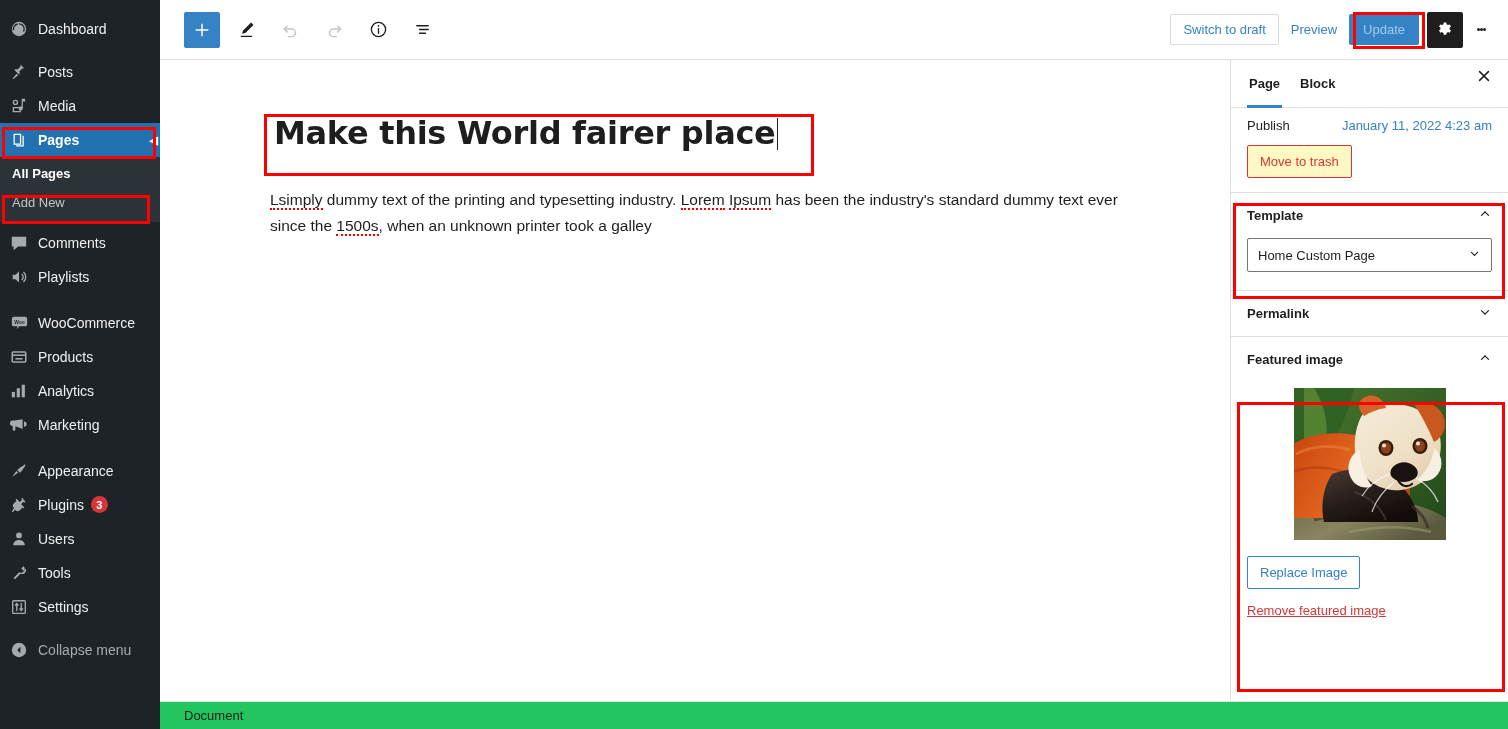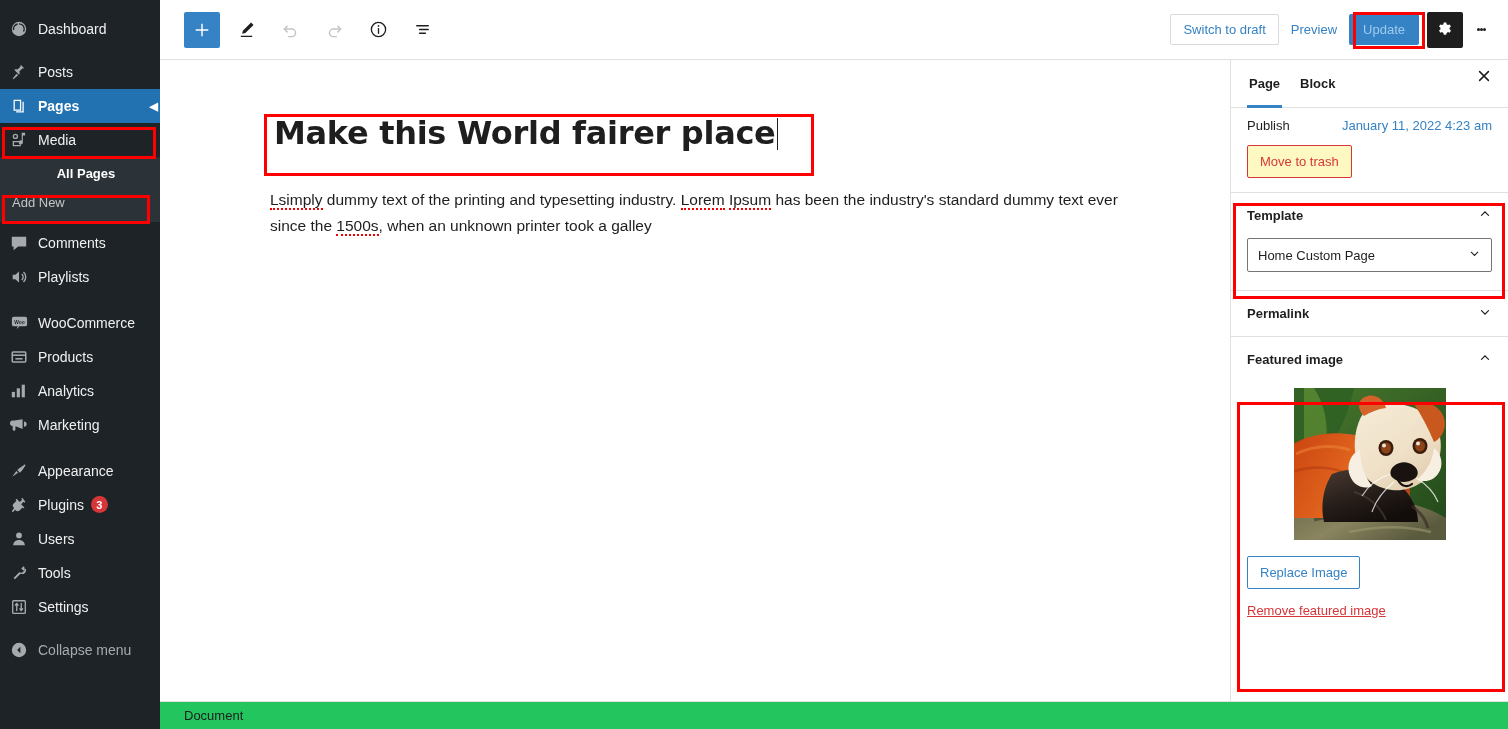--- a/index.html
+++ b/index.html
@@ -38,21 +38,21 @@
   .menu-item.current .arrow {
     position: absolute; right: 2px; top: 50%;
     transform: translateY(-50%); color: #fff; font-size: 11px;
   }
 
   .submenu { background: #2c3338; padding: 3px 0 4px 0; }
   .submenu-item {
     padding: 4px 0 4px 12px; font-size: 13px; color: #c3c4c7;
     line-height: 1.6; cursor: pointer; position: relative;
   }
-  .submenu-item.current { color: #fff; font-weight: 600; text-align: center; }
+  .submenu-item.current { color: #fff; font-weight: 600; }
 
   .badge-count {
     display: inline-flex; align-items: center; justify-content: center;
     min-width: 17px; height: 17px; border-radius: 9px;
     background: #d63638; color: #fff; font-size: 11px;
     font-weight: 600; margin-left: 7px; padding: 0 5px;
   }
 
   
   .hl {
@@ -234,37 +234,37 @@
 
     <div class="menu-item">
       <span class="mi-icon">
         <svg width="18" height="18" viewBox="0 0 20 20" fill="currentColor">
             <path d="M12.2 2.2l-1 1 .6.6-3.5 3.5c-1-.4-2.1-.4-3 0l-.6.3 5.4 5.4.3-.6c.5-.9.5-2 0-3l3.5-3.5.6.6 1-1-3.3-3.3zM7.3 12L3 17.3l.7.7L9 13.7 7.3 12z"></path>
           </svg>
       </span>
       <span class="mi-label">Posts</span>
     </div>
 
+    <div class="menu-item">
+      <span class="mi-icon">
+        <svg width="18" height="18" viewBox="0 0 20 20" fill="currentColor">
+            <path d="M6 3a3 3 0 100 6 3 3 0 000-6zm0 1.5a1.5 1.5 0 110 3 1.5 1.5 0 010-3zM13 2v8.6a2.6 2.6 0 00-1-.2 2.3 2.3 0 102.3 2.3V5h2.5V2H13zM3 11v6h9v-6H3zm1.5 1.5h6v3h-6v-3z"></path>
+          </svg>
+      </span>
+      <span class="mi-label">Media</span>
+    </div>
+
     <div class="menu-item current">
       <span class="mi-icon">
         <svg width="17" height="17" viewBox="0 0 20 20" fill="currentColor">
             <path d="M3 2h9v13H3V2zm1.5 1.5v10h6v-10h-6zM13.5 4.5H15V17H6v-1.5h7.5V4.5z"></path>
           </svg>
       </span>
       <span class="mi-label">Pages</span>
       <span class="arrow">◀</span>
-    </div>
-
-    <div class="menu-item">
-      <span class="mi-icon">
-        <svg width="18" height="18" viewBox="0 0 20 20" fill="currentColor">
-            <path d="M6 3a3 3 0 100 6 3 3 0 000-6zm0 1.5a1.5 1.5 0 110 3 1.5 1.5 0 010-3zM13 2v8.6a2.6 2.6 0 00-1-.2 2.3 2.3 0 102.3 2.3V5h2.5V2H13zM3 11v6h9v-6H3zm1.5 1.5h6v3h-6v-3z"></path>
-          </svg>
-      </span>
-      <span class="mi-label">Media</span>
     </div>
 
     <div class="submenu">
       <div class="submenu-item current">All Pages</div>
       <div class="submenu-item">Add New</div>
     </div>
 
     <div class="menu-sep" style="height:4px"></div>
 
     <div class="menu-item">

